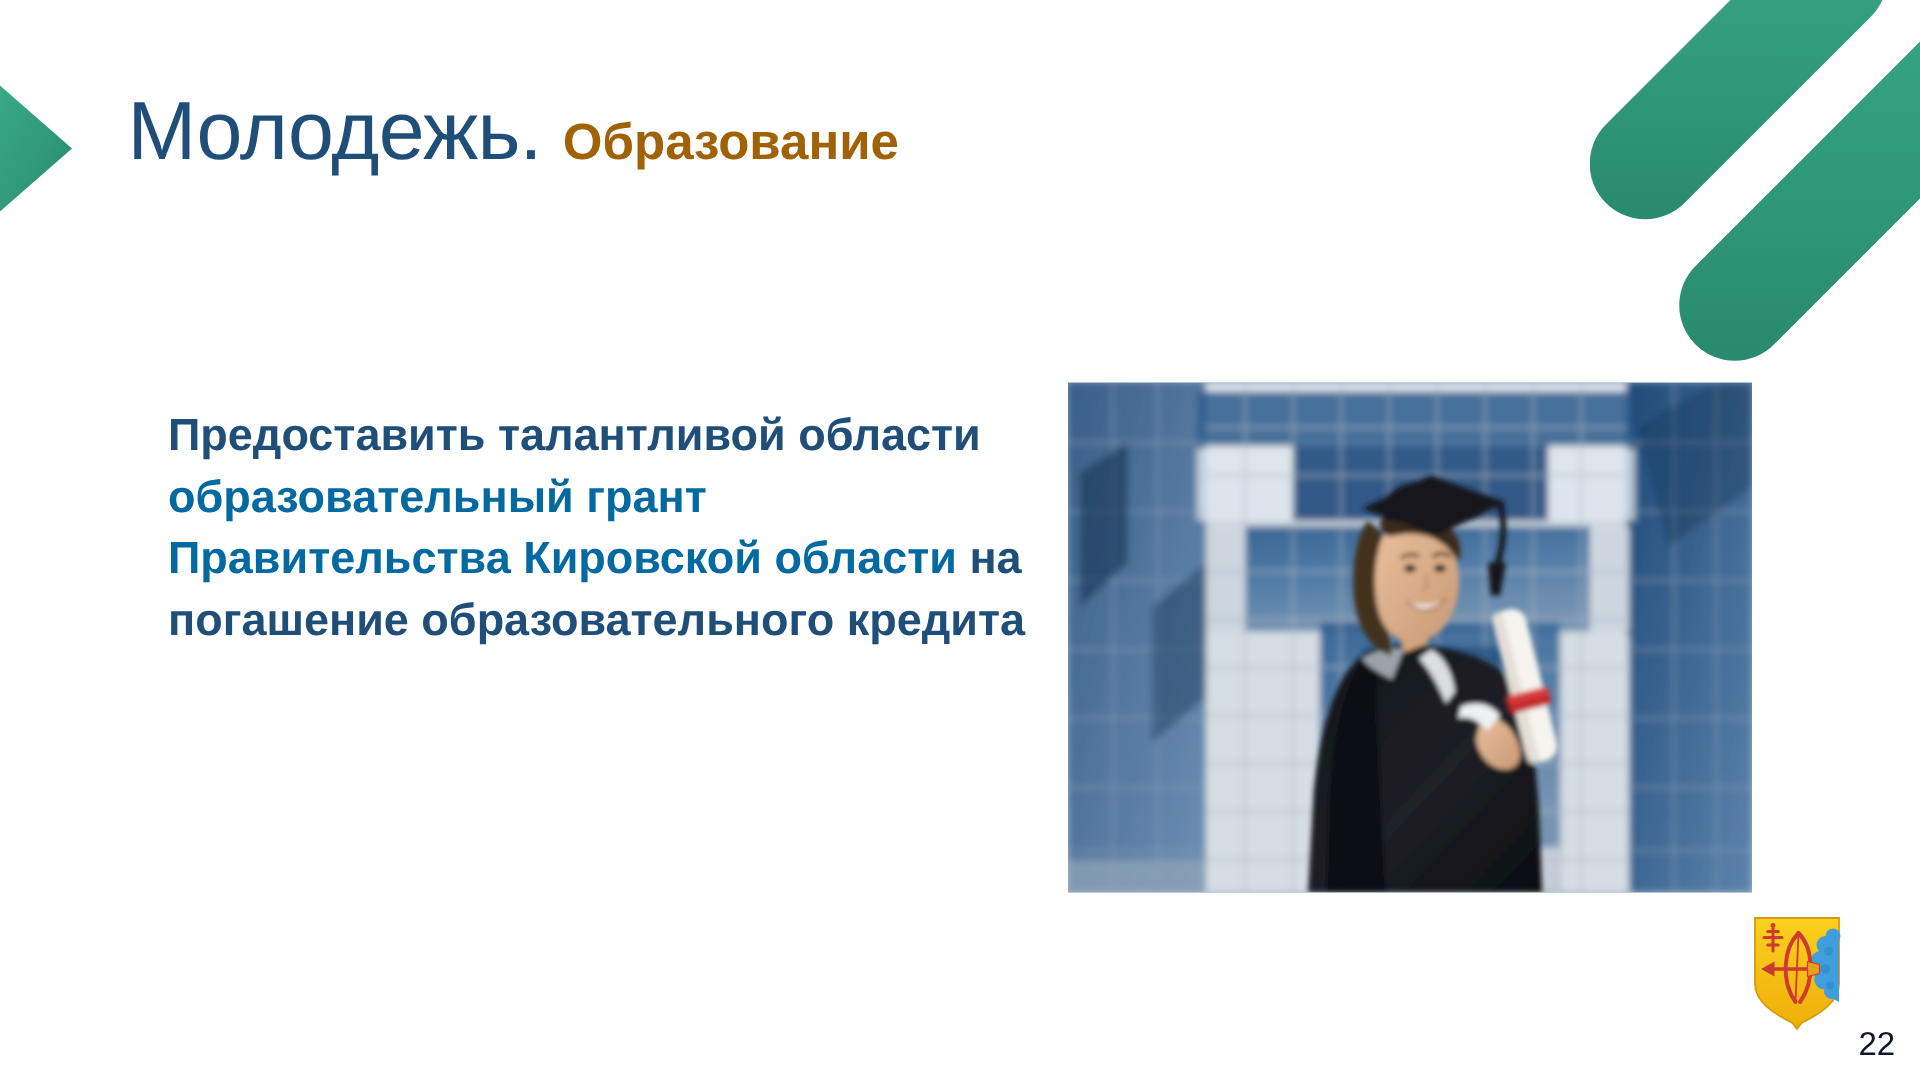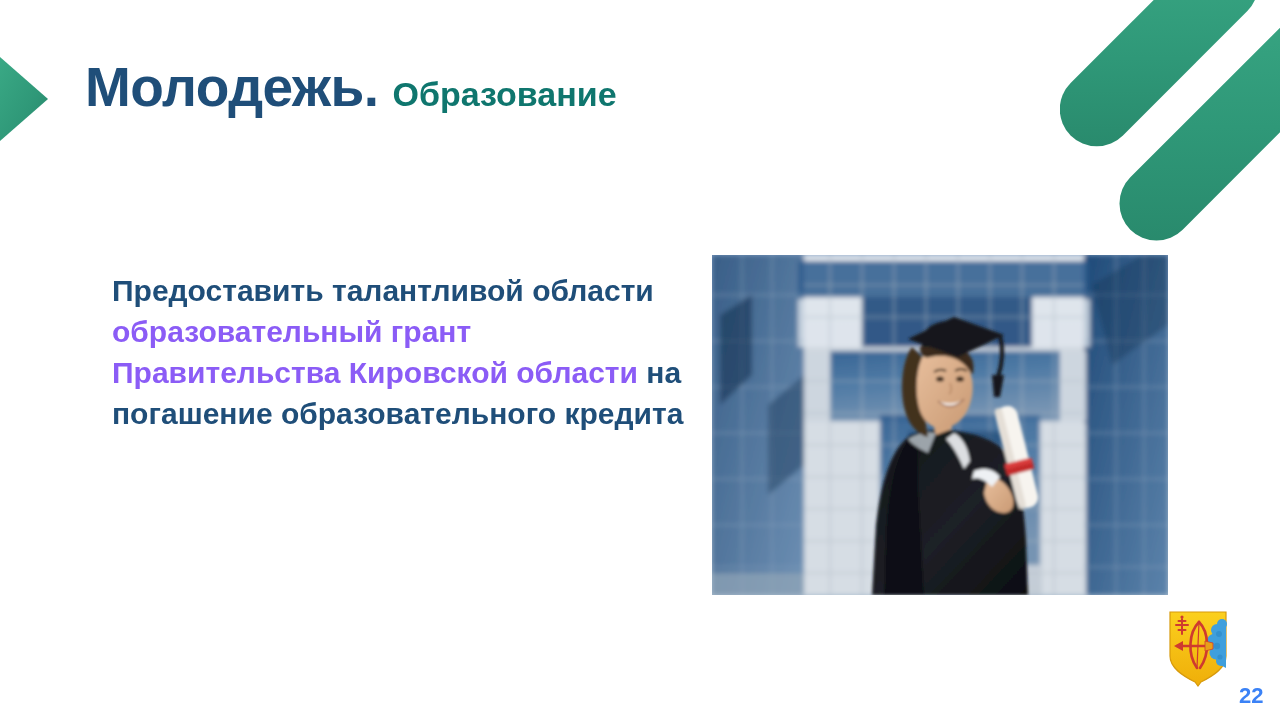--- a/index.html
+++ b/index.html
@@ -66,45 +66,45 @@
   .title-block {
     position: absolute;
     left: 85px;
     top: 60px;
     display: flex;
     align-items: baseline;
     white-space: nowrap;
   }
   .title-main {
     font-size: 55px;
-    font-weight: 700;
+    font-weight: 400;
     color: #1f4e79;
     letter-spacing: -0.5px;
     line-height: 1;
   }
   .title-sub {
     font-size: 34px;
     font-weight: 700;
-    color: #0f766e;
+    color: #a16207;
     line-height: 1;
     margin-left: 14px;
   }
 
   
   .body-text {
     position: absolute;
     left: 112px;
     top: 270px;
     width: 590px;
     font-size: 30px;
     font-weight: 700;
     line-height: 41px;
     color: #1f4e79;
   }
-  .hl-teal { color: #8b5cf6; }
+  .hl-teal { color: #0369a1; }
 
   
   .photo-frame {
     position: absolute;
     left: 712px;
     top: 255px;
     width: 456px;
     height: 340px;
     overflow: hidden;
     background: #8fa7bd;
@@ -117,22 +117,22 @@
     left: 1167px;
     top: 610px;
     width: 62px;
     height: 78px;
   }
   .page-number {
     position: absolute;
     left: 1239px;
     top: 685px;
     font-size: 22px;
-    color: #3b82f6;
-    font-weight: 700;
+    color: #0f172a;
+    font-weight: 400;
     line-height: 1;
   }
 </style>
 </head>
 <body>
 
 <div id="slide">
 
   <div class="deco-bars">
     <div class="deco-bar deco-bar-upper"></div>

